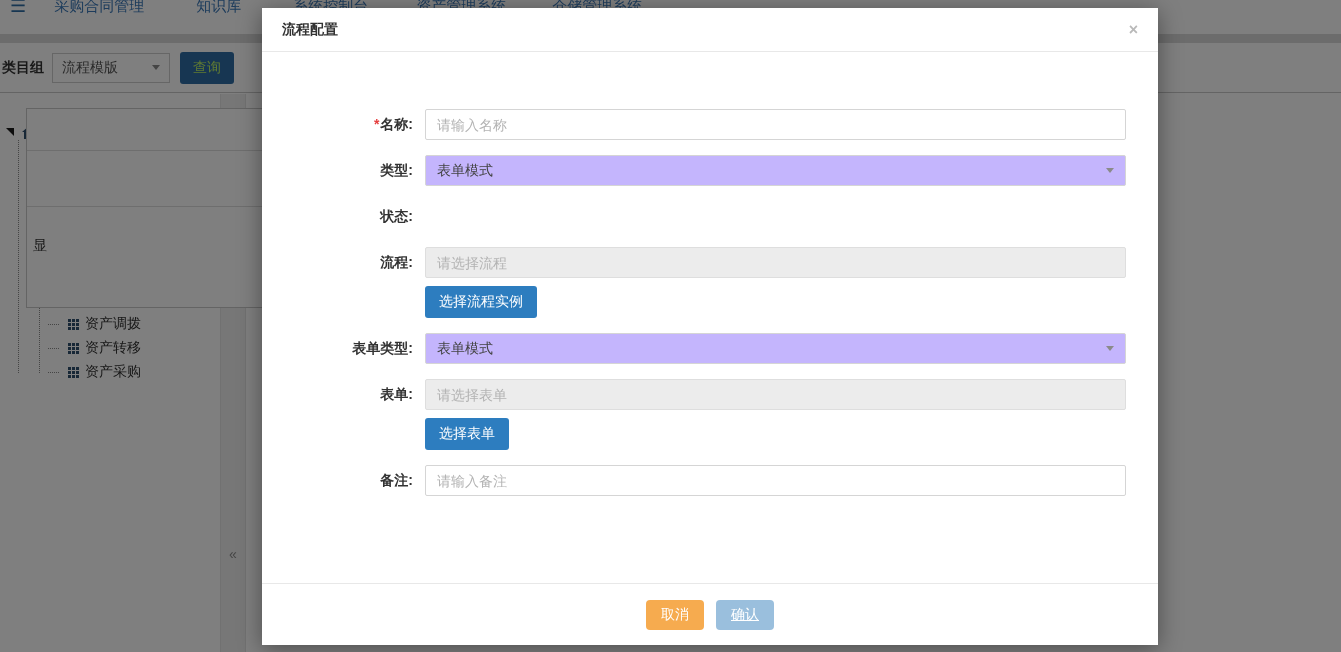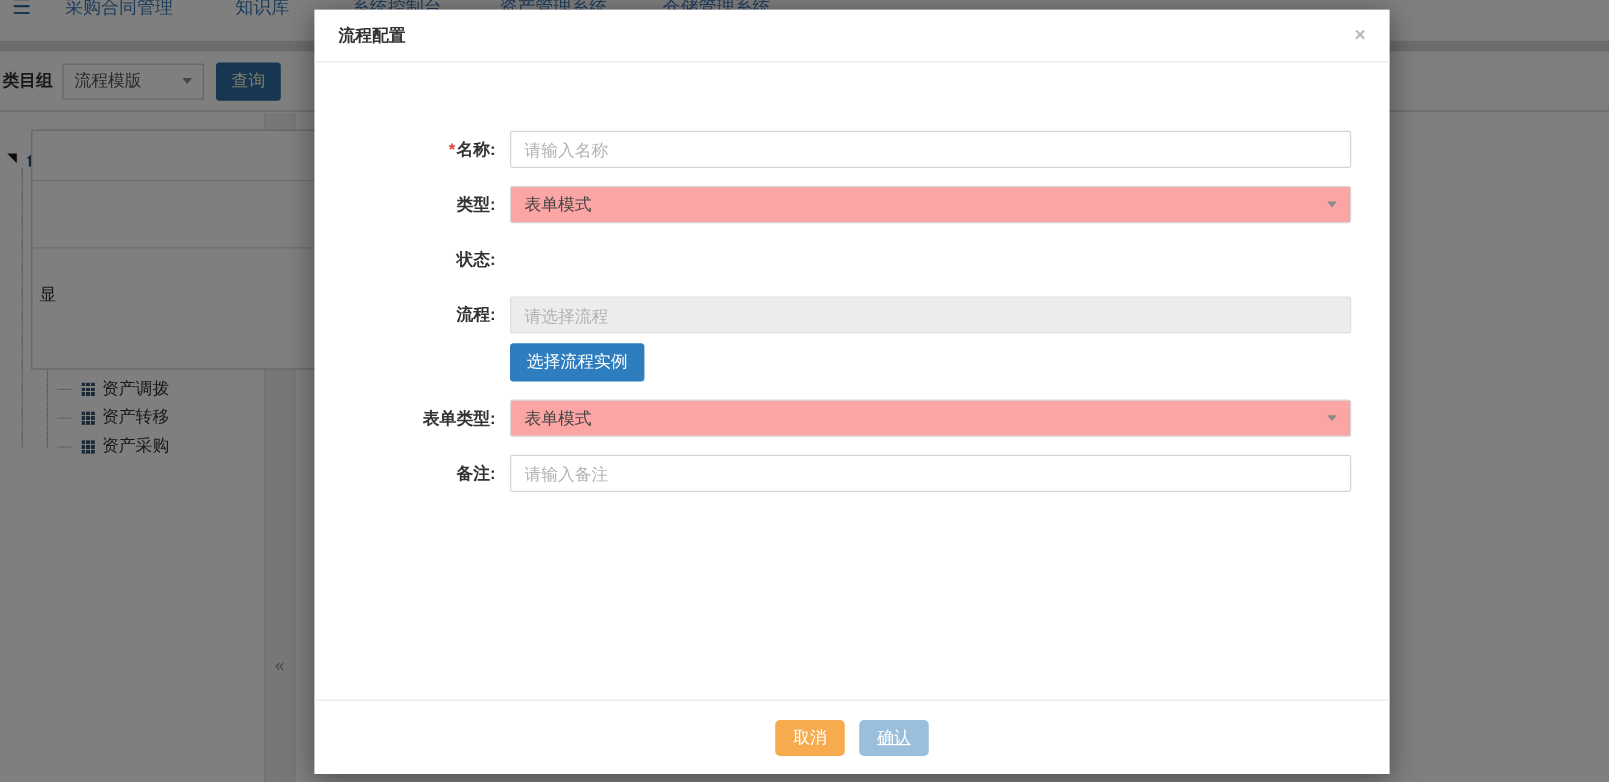--- a/index.html
+++ b/index.html
@@ -20,21 +20,21 @@
   .nav-link:nth-of-type(6) { margin-left:46px; }
 
   .band { position:absolute; top:34px; left:0; right:0; height:9px; background:#d9d9d9; }
 
   .toolbar { position:absolute; top:43px; left:0; right:0; height:50px; background:#fff;
     border-bottom:1px solid #c9c9c9; display:flex; align-items:center; }
   .toolbar-label { margin-left:2px; font-size:14px; font-weight:bold; color:#333; }
   .toolbar-select { margin-left:8px; width:118px; height:30px; border:1px solid #ccc; background:#fff;
     display:flex; align-items:center; justify-content:space-between; padding:0 9px;
     font-size:14px; color:#555; cursor:pointer; }
-  .btn-query { margin-left:10px; height:32px; padding:0 13px; background:#2e6da4; color:#fef9c3;
+  .btn-query { margin-left:10px; height:32px; padding:0 13px; background:#2e6da4; color:#bef264;
     border:none; border-radius:3px; font-size:14px; cursor:pointer; }
 
   .caret { width:0; height:0; border-left:4px solid transparent; border-right:4px solid transparent;
     border-top:5px solid #8a8a8a; flex:0 0 auto; }
 
   .content { position:absolute; top:94px; left:0; right:0; bottom:0; background:#fff; }
   .tree-panel { position:absolute; left:0; top:0; bottom:12px; width:220px; background:#fff; }
   .splitter { position:absolute; left:220px; top:0; bottom:0; width:26px; background:#efefef;
     border-left:1px solid #e2e2e2; border-right:1px solid #e2e2e2; }
   .collapse-handle { position:absolute; left:0; right:0; top:452px; text-align:center;
@@ -75,21 +75,21 @@
   .modal-body { position:absolute; top:45px; left:0; right:0; bottom:62px; padding:56px 32px 0 0; overflow:hidden; }
   .form-row { display:flex; margin-bottom:15px; }
   .form-label { flex:0 0 163px; text-align:right; padding-right:12px; font-size:14px;
     font-weight:bold; color:#333; line-height:31px; white-space:nowrap; }
   .req { color:#e53e3e; margin-right:1px; }
   .form-field { flex:1; min-width:0; }
   .txt { width:100%; height:31px; border:1px solid #d5d5d5; border-radius:2px; padding:0 11px;
     font-size:14px; color:#333; background:#fff; font-family:inherit; }
   .txt::placeholder { color:#b3b3b3; }
   .txt.dis { background:#ececec; border-color:#dedede; }
-  .select { height:31px; border:1px solid #d5d5d5; border-radius:2px; background:#fca5a5;
+  .select { height:31px; border:1px solid #d5d5d5; border-radius:2px; background:#c4b5fd;
     display:flex; align-items:center; justify-content:space-between; padding:0 11px;
     font-size:14px; color:#444; cursor:pointer; }
   .btn-blue { margin-top:8px; height:32px; padding:0 14px; background:#2d7dbf; color:#fff;
     border:none; border-radius:3px; font-size:14px; cursor:pointer; }
   .modal-footer { position:absolute; bottom:0; left:0; right:0; height:62px;
     border-top:1px solid #e8e8e8; display:flex; align-items:center; justify-content:center; gap:12px; }
   .btn-footer { height:30px; padding:0 15px; color:#fff; border:none; border-radius:4px;
     font-size:14px; cursor:pointer; }
   .btn-cancel { background:#f6ab4f; }
   .btn-confirm { background:#9abfdd;text-decoration:underline; }
@@ -258,20 +258,27 @@
     <div class="form-row">
       <span class="form-label">表单类型:</span>
       <div class="form-field">
         <div class="select">
           <span>表单模式</span>
           <span class="caret"></span>
         </div>
       </div>
     </div>
 
+    <div class="form-row">
+      <span class="form-label">表单:</span>
+      <div class="form-field">
+        <input class="txt dis" type="text" disabled="" placeholder="请选择表单" style="">
+        <button class="btn-blue">选择表单</button>
+      </div>
+    </div>
 
     <div class="form-row">
       <span class="form-label">备注:</span>
       <div class="form-field">
         <input class="txt" type="text" placeholder="请输入备注" style="">
       </div>
     </div>
 
   </div>
 

